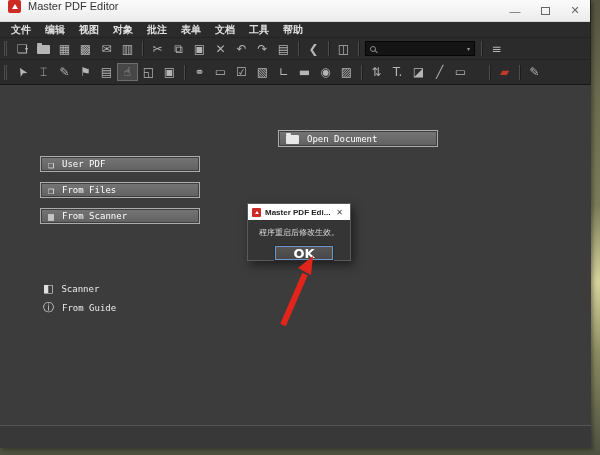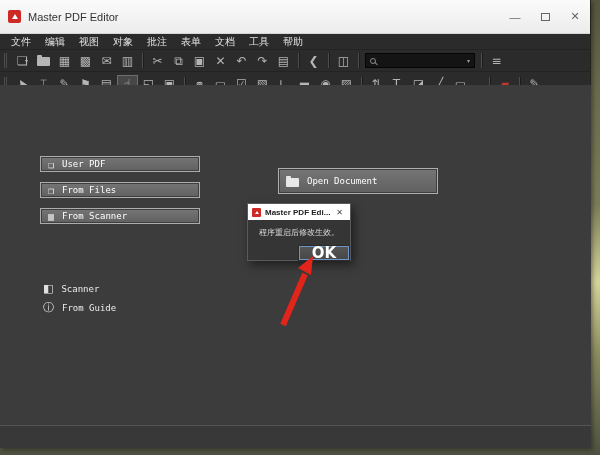--- a/index.html
+++ b/index.html
@@ -5,30 +5,30 @@
   * { margin:0; padding:0; box-sizing:border-box; }
   html,body { width:600px; height:455px; overflow:hidden; }
   body {
     position:relative;
     font-family:"DejaVu Sans", sans-serif;
     background:linear-gradient(180deg,#55543f 0%,#6a6a4e 20%,#7b7c58 45%,#d6d39a 62%,#8a8a60 78%,#4e5140 100%);
   }
   .window { position:absolute; left:0; top:0; width:591px; height:448px; background:#3c3c3c; border-right:1px solid #23231c; box-shadow:2px 2px 4px rgba(0,0,0,.35); }
 
   
-  .titlebar { height:34px; background:linear-gradient(#fbfbfb,#ececec); display:flex; align-items:center; font:11px "Liberation Sans",sans-serif; color:#333; border-bottom:1px solid #d5d5d5; }
+  .titlebar { height:22px; background:linear-gradient(#fbfbfb,#ececec); display:flex; align-items:flex-start; font:11px "Liberation Sans",sans-serif; color:#333; border-bottom:1px solid #d5d5d5; }
   .app-logo { width:13px; height:13px; background:#cd2a26; border-radius:2px; margin:0 7px 0 8px; display:flex; align-items:center; justify-content:center; }
   .app-logo::after { content:""; width:0; height:0; border-left:3.5px solid transparent; border-right:3.5px solid transparent; border-bottom:5px solid #fff; }
   .win-controls { margin-left:auto; display:flex; height:100%; }
   .win-btn { width:30px; display:flex; align-items:center; justify-content:center; color:#666; font-size:11px; }
   .max-box { width:9px; height:8px; border:1px solid #666; display:inline-block; }
 
   
   .menubar { height:15px; background:#2b2b2b; display:flex; align-items:center; padding-left:4px; }
-  .menu-item { padding:0 7px; font-size:10px; font-weight:normal; color:#e2e2e2; line-height:15px; }
+  .menu-item { padding:0 7px; font-size:10px; font-weight:bold; color:#e2e2e2; line-height:15px; }
 
   
   .toolbar { background:#2b2b2b; display:flex; align-items:center; }
   #toolbar1 { height:22px; border-top:1px solid #232323; }
   #toolbar2 { height:26px; border-top:1px solid #232323; border-bottom:1px solid #181818; }
   .tb-icon { min-width:21px; height:18px; display:flex; align-items:center; justify-content:center; color:#b5b5b5; font-size:12px; line-height:1; }
   .tb-sep { width:1px; height:15px; background:#4d4d4d; margin:0 4px; box-shadow:1px 0 0 #1c1c1c; }
   .tb-handle { width:3px; height:15px; border-left:1px solid #4d4d4d; border-right:1px solid #4d4d4d; margin:0 5px 0 4px; }
   .caret { font-size:6px; color:#b5b5b5; margin-left:-3px; }
   .folder-icon { width:13px; height:9px; background:#b5b5b5; border-radius:1px; position:relative; margin-top:2px; }
@@ -45,39 +45,39 @@
   .search-box input { flex:1; min-width:0; background:transparent; border:none; outline:none; color:#ccc; font-size:9px; }
   .search-caret { color:#999; font-size:6px; }
 
   
   .main { position:absolute; left:0; top:85px; width:591px; height:340px; background:#3c3c3c; }
   .heading { position:absolute; left:40px; top:44px; font-size:12px; font-weight:bold; color:#f0f0f0; letter-spacing:2px; }
   .big-btn { position:absolute; display:flex; align-items:center; gap:8px; padding:0 7px; background:linear-gradient(#757575,#616161); border:1px solid #adadad; box-shadow:inset 0 0 0 1px #3e3e3e; color:#fff; font:9px "DejaVu Sans Mono",monospace; }
   #btn-blank   { left:40px;  top:71px;  width:160px; height:16px; }
   #btn-files   { left:40px;  top:97px;  width:160px; height:16px; }
   #btn-scanner { left:40px;  top:123px; width:160px; height:16px; }
-  #btn-open    { left:278px; top:45px;  width:160px; height:26px;margin-top:38px; }
+  #btn-open    { left:278px; top:45px;  width:160px; height:17px; }
   .bicon { font-size:10px; color:#fff; }
   .folder-icon.light { background:#e8e8e8; }
   .folder-icon.light::before { background:#e8e8e8; }
 
   .quick-link { position:absolute; display:flex; align-items:center; gap:8px; color:#ececec; font:9px "DejaVu Sans Mono",monospace; }
   #link-settings { left:43px; top:197px; }
   #link-guide    { left:43px; top:215px; }
   .ql-icon { font-size:11px; color:#e0e0e0; font-family:"DejaVu Sans",sans-serif; }
 
   
   .dialog { position:absolute; left:247px; top:118px; width:104px; height:58px; background:#353535; border:1px solid #5a5a5a; box-shadow:3px 4px 9px rgba(0,0,0,.5); }
   .dlg-title { height:16px; background:#fff; display:flex; align-items:center; padding:0 4px; }
   .dlg-logo { width:9px; height:9px; background:#cd2a26; border-radius:1px; margin-right:4px; display:flex; align-items:center; justify-content:center; flex:none; }
   .dlg-logo::after { content:""; width:0; height:0; border-left:2.5px solid transparent; border-right:2.5px solid transparent; border-bottom:3.5px solid #fff; }
   .dlg-title-text { flex:1; font:bold 8px "Liberation Sans",sans-serif; color:#222; white-space:nowrap; overflow:hidden; }
   .dlg-close { font-size:8px; color:#444; padding:0 3px; }
   .dlg-msg { margin-top:7px; text-align:center; font-size:8px; color:#dcdcdc;font-family:Liberation Mono, monospace; }
-  .dlg-ok { position:absolute; left:51px; top:42px; width:50px; height:14px; background:linear-gradient(#555,#484848); border:1px solid #7096c8; box-shadow:0 0 0 1px #2a2a2a; color:#fff; font-size:15px; font-weight:bold; display:flex; align-items:center; justify-content:center; }
+  .dlg-ok { position:absolute; left:27px; top:42px; width:58px; height:14px; background:linear-gradient(#555,#484848); border:1px solid #7096c8; box-shadow:0 0 0 1px #2a2a2a; color:#fff; font-size:13px; font-weight:bold; display:flex; align-items:center; justify-content:center; }
 
   .arrow-overlay { position:absolute; left:0; top:0; width:591px; height:340px; pointer-events:none; }
 
   
   .statusbar { position:absolute; left:0; bottom:0; width:591px; height:23px; background:#383838; border-top:1px solid #555; }
 </style>
 </head>
 <body>
 
 <div class="window">

